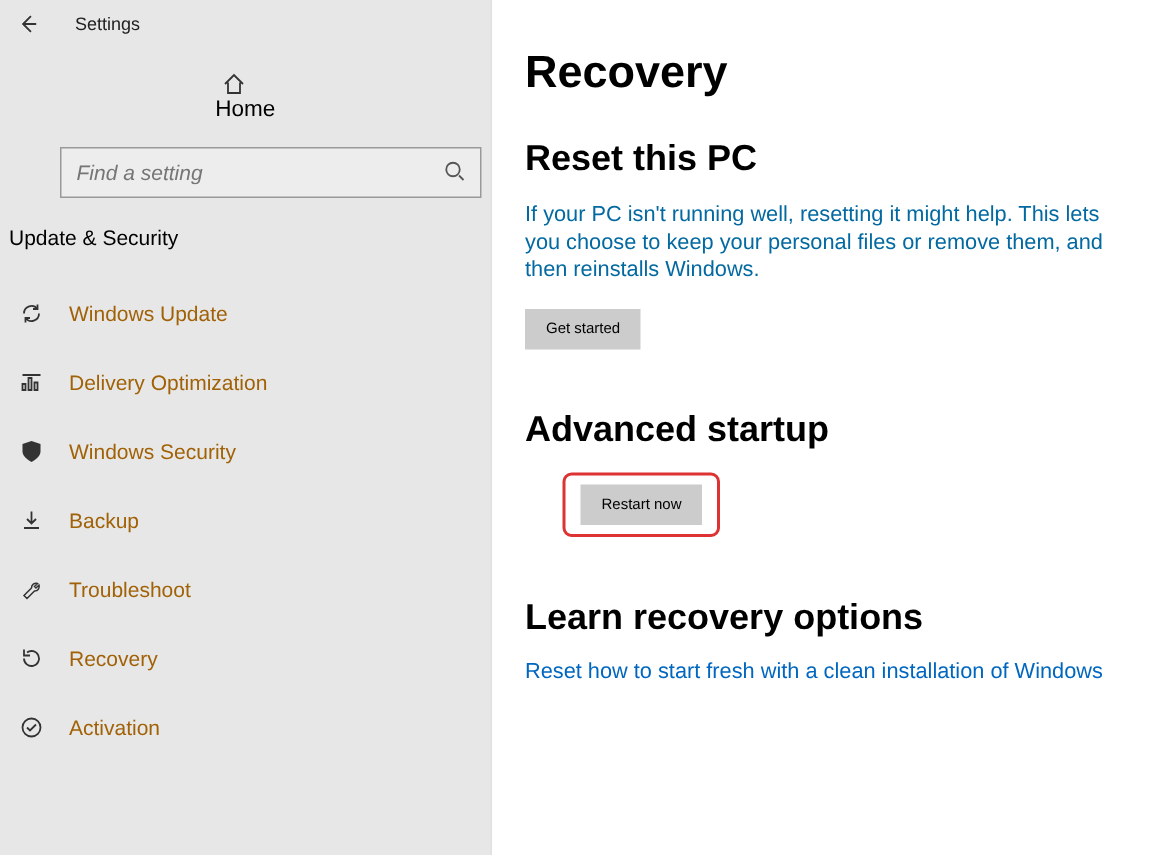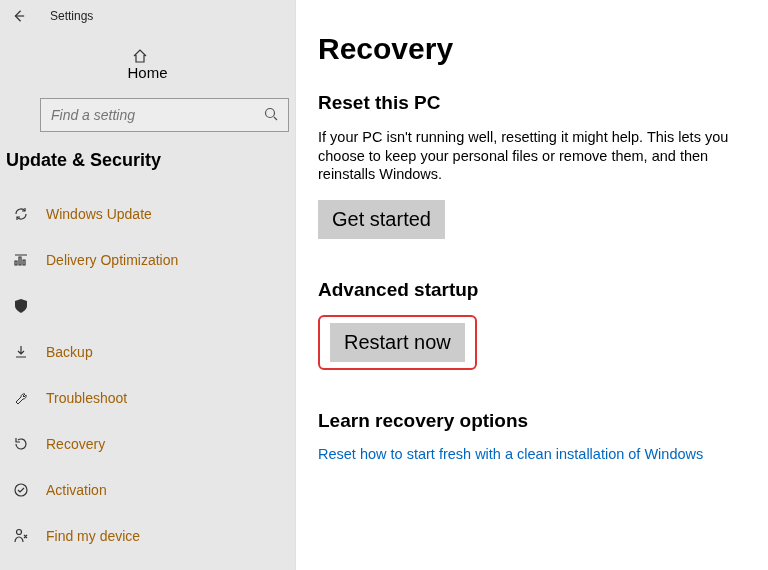--- a/index.html
+++ b/index.html
@@ -5,21 +5,21 @@
   * { box-sizing: border-box; margin: 0; padding: 0; }
   html, body { width: 768px; height: 570px; overflow: hidden; }
   body {
     font-family: "Segoe UI", Tahoma, sans-serif;
     background: #ffffff;
     color: #000;
     display: flex;
   }
   
   .sidebar {
-    width: 296px;
+    width: 328px;
     background: #e7e7e7;
     height: 100%;
     border-right: 1px solid #e0e0e0;
   }
   .titlebar {
     display: flex;
     align-items: center;
     height: 28px;
     padding: 4px 8px 0 8px;
     font-size: 12px;
@@ -54,22 +54,22 @@
     position: relative;
   }
   .search-wrap { position: relative; margin-left: 34px; }
   .search-icon {
     position: absolute;
     right: 16px;
     top: 8px;
     color: #555;
   }
   .section-label {
-    font-weight: 700;
-    font-size: 18px;
+    font-weight: 400;
+    font-size: 14px;
     padding: 18px 6px 10px 6px;
   }
   .nav-item {
     display: flex;
     align-items: center;
     height: 46px;
     padding: 0 12px;
     font-size: 14px;
     cursor: pointer;
   }
@@ -91,44 +91,45 @@
     padding: 32px 22px 0 22px;
     overflow: hidden;
     position: relative;
   }
   .page-title {
     font-size: 30px;
     font-weight: 600;
     margin-bottom: 26px;
   }
   .sec-heading {
-    font-size: 19px;
+    font-size: 24px;
     font-weight: 600;
     margin-bottom: 14px;
   }
   .sec-text {
     font-size: 14.5px;
     line-height: 1.28;
-    color: #000000;
+    color: #0369a1;
     margin-bottom: 16px;
     max-width: 430px;
   }
   .btn {
     background: #cccccc;
     border: none;
     padding: 8px 14px;
-    font-size: 20px;
+    font-size: 10px;
     cursor: pointer;
   }
   .section { margin-bottom: 40px; }
   .callout {
     border: 2.5px solid #d33;
     border-radius: 6px;
     padding: 6px 10px;
     display: inline-block;
+    margin-left: 25px;
   }
   .link {
     color: #0067c0;
     font-size: 14.5px;
     cursor: pointer;
   }
   svg { display: block; }
 </style>
 </head>
 <body>
@@ -185,20 +186,21 @@
       </span>
       <span class="label">Delivery Optimization</span>
     </div>
 
     <div class="nav-item">
       <span class="icon">
         <svg width="16" height="16" viewBox="0 0 16 16">
             <path d="M8 1 L14 3 V8 C14 12 8 15 8 15 C8 15 2 12 2 8 V3 Z" fill="#333"></path>
           </svg>
       </span>
+      <span class="label">Windows Security</span>
     </div>
 
     <div class="nav-item">
       <span class="icon">
         <svg width="16" height="16" viewBox="0 0 16 16">
             <path d="M8 2v8 M5 7l3 3 3-3 M3 13h10" stroke="#333" stroke-width="1.2" fill="none"></path>
           </svg>
       </span>
       <span class="label">Backup</span>
     </div>
@@ -224,29 +226,20 @@
     <div class="nav-item">
       <span class="icon">
         <svg width="16" height="16" viewBox="0 0 16 16">
             <circle cx="8" cy="8" r="6" stroke="#333" stroke-width="1.2" fill="none"></circle>
             <path d="M5 8l2 2 4-4" stroke="#333" stroke-width="1.2" fill="none"></path>
           </svg>
       </span>
       <span class="label">Activation</span>
     </div>
 
-    <div class="nav-item">
-      <span class="icon">
-        <svg width="16" height="16" viewBox="0 0 16 16">
-            <circle cx="6" cy="4" r="2.5" stroke="#333" stroke-width="1.2" fill="none"></circle>
-            <path d="M2 14c0-3 2-5 4-5s4 2 4 5 M11 7l3 3 M14 7l-3 3" stroke="#333" stroke-width="1.2" fill="none"></path>
-          </svg>
-      </span>
-      <span class="label">Find my device</span>
-    </div>
 
   </div>
 </div>
 
 <div class="main">
   <div class="page-title">Recovery</div>
 
   <div class="section">
     <div class="sec-heading">Reset this PC</div>
     <div class="sec-text">If your PC isn't running well, resetting it might help. This lets you choose to keep your personal files or remove them, and then reinstalls Windows.</div>

